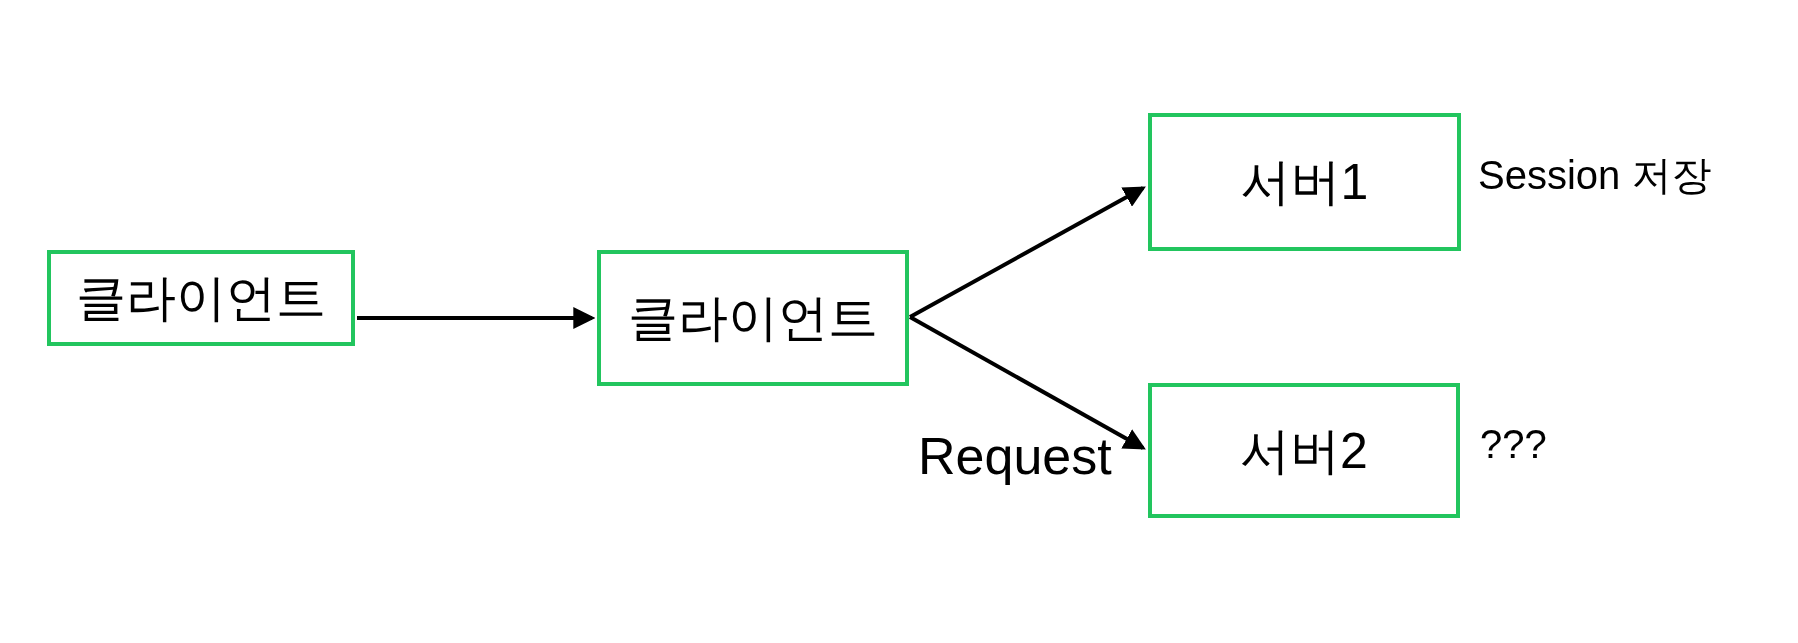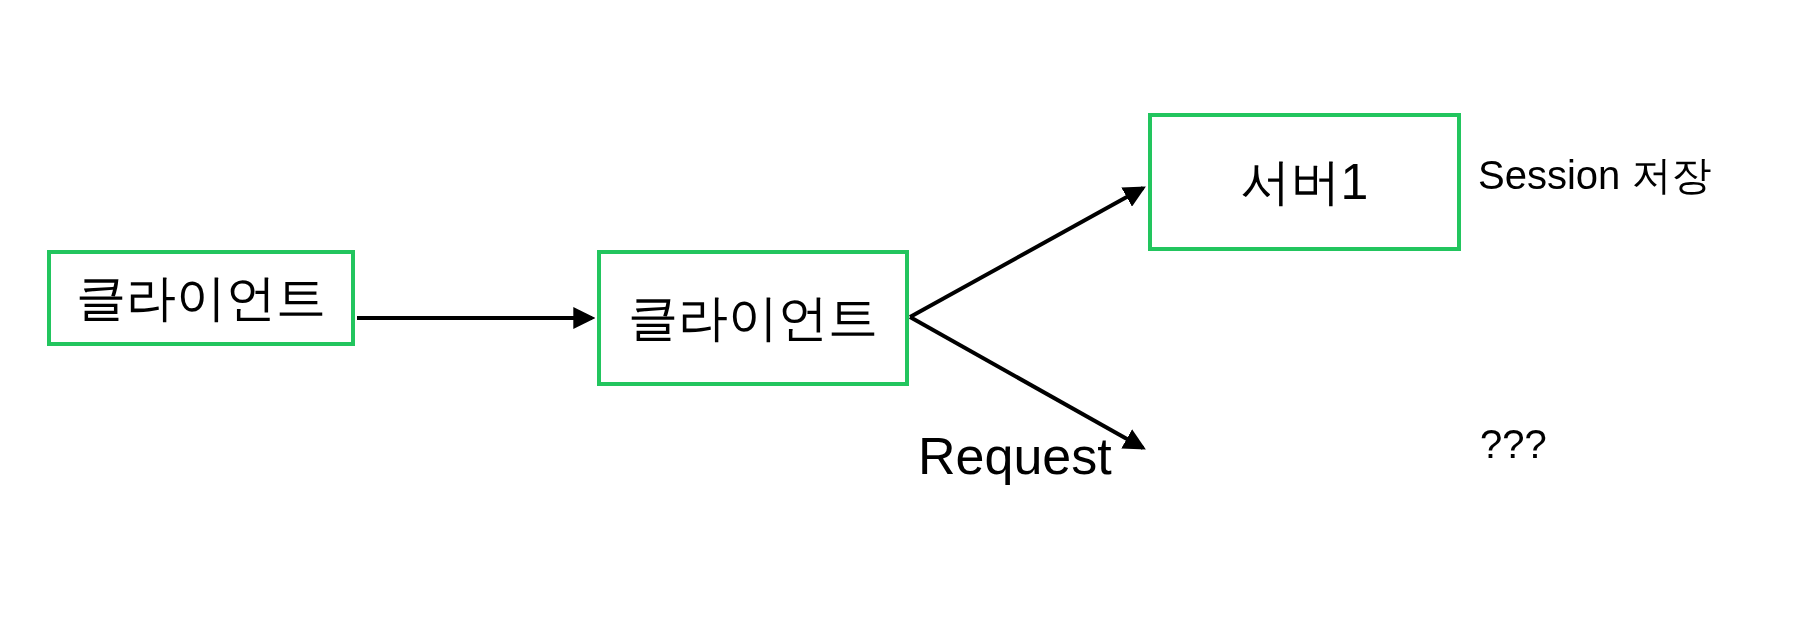--- a/index.html
+++ b/index.html
@@ -84,20 +84,23 @@
   </div>
 
   <div class="node node-load-balancer">
     <span class="node-label">클라이언트</span>
   </div>
 
   <div class="node node-server1">
     <span class="node-label">서버1</span>
   </div>
 
+  <div class="node node-server2">
+    <span class="node-label">서버2</span>
+  </div>
 
 
   <div class="edge-label edge-label-request">Request</div>
 
   <div class="annotation annotation-session">Session 저장</div>
 
   <div class="annotation annotation-unknown">???</div>
 
 </div>
 

